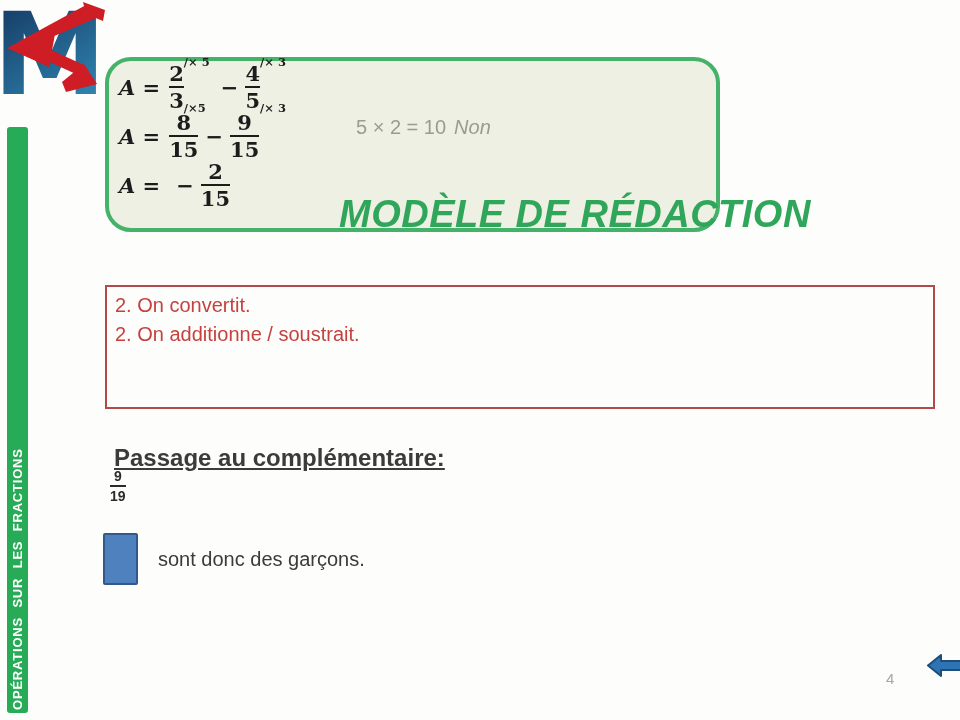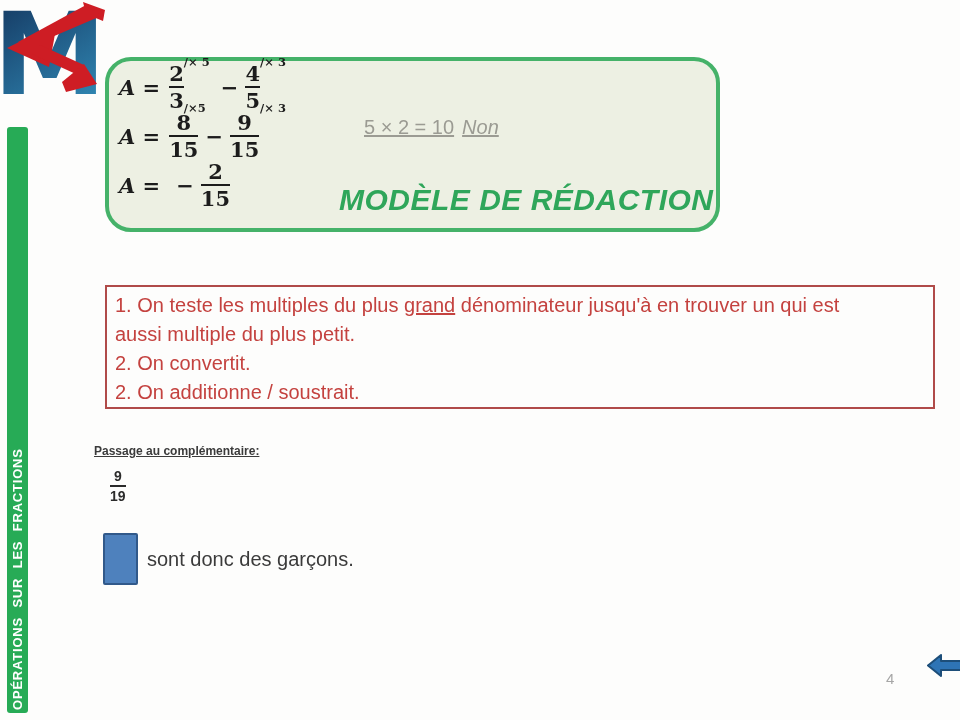--- a/index.html
+++ b/index.html
@@ -37,48 +37,48 @@
   .op { margin:0 7px; }
   .frac { display:inline-flex; flex-direction:column; align-items:center; }
   .frac.w-note { margin-right:30px; }
   .nrow, .drow { position:relative; line-height:1.0; text-align:center; }
   .fbar { align-self:stretch; border-top:2px solid #1c1c1c; margin:2px 0; }
   .note { position:absolute; left:100%; white-space:nowrap;
           font-size:11.5px; font-weight:600; }
   .note.sup { top:-6px; }
   .note.sub { bottom:-3px; }
 
-  .gray-notes { position:absolute; left:255px; top:53px; color:#9b9b93;
-                font-size:20px; line-height:27px; white-space:nowrap;text-decoration:underline; }
+  .gray-notes { position:absolute; left:247px; top:53px; color:#9b9b93;
+                font-size:20px; line-height:27px; white-space:nowrap; }
   .gray-notes .verdict { font-style:italic; margin-left:8px; }
 
-  .model-title { position:absolute; left:230px; top:122px; color:#2fa65a;
-                 font-size:30px; font-weight:bold; font-style:italic;
+  .model-title { position:absolute; left:230px; top:132px; color:#2fa65a;
+                 font-size:38px; font-weight:bold; font-style:italic;
                  letter-spacing:0.5px; white-space:nowrap; }
 
   
   .rules-box {
     position:absolute; left:105px; top:285px; width:830px; height:124px;
     box-sizing:border-box; border:2px solid #b04b49; color:#c4423f;
     font-size:20px; line-height:29px; padding:4px 8px;
   }
   .rules-box .u { text-decoration:underline; }
 
   
-  .comp-heading { position:absolute; left:94px; top:444px; color:#3b3b3b;
-                  font-size:12px; font-weight:600; text-decoration:underline;
+  .comp-heading { position:absolute; left:114px; top:444px; color:#3b3b3b;
+                  font-size:24px; font-weight:600; text-decoration:underline;
                   white-space:nowrap; }
   .filles-row { position:absolute; left:110px; top:468px; display:flex;
                 align-items:center; gap:8px; color:#3b3b3b; font-size:20px;
                 white-space:nowrap; }
   .sfrac { display:inline-flex; flex-direction:column; align-items:center;
            font-size:14px; font-weight:600; color:#2b2b2b; }
   .sfrac .sbar { align-self:stretch; border-top:2px solid #2b2b2b; margin:1px 0; }
   .garcons-row { position:absolute; left:103px; top:533px; display:flex;
-                 align-items:center; gap:9px; color:#3b3b3b; font-size:20px;
+                 align-items:center; gap:20px; color:#3b3b3b; font-size:20px;
                  white-space:nowrap; }
   .placeholder { width:31px; height:48px; background:#4e81bd;
                  border:2px solid #31598a; border-radius:2px; flex:0 0 auto; }
 
   
   .page-num { position:absolute; left:886px; top:670px; color:#a6a6a6;
               font-size:15px; }
   .back-btn { position:absolute; left:926px; top:652px; width:40px; height:28px;
               cursor:pointer; }
 </style>
@@ -154,21 +154,20 @@
     </div>
 
     <div class="gray-notes">
       <div><span>5 × 2 = 10</span><span class="verdict">Non</span></div>
     </div>
 
     <div class="model-title">MODÈLE DE RÉDACTION</div>
   </div>
 
   <div class="rules-box">
-    <div><span>1. On teste les multiples du plus </span><span class="u">grand</span><span> dénominateur  jusqu'à en trouver  un qui  est</span><br><span>aussi multiple du plus petit.</span></div>
     <div>2. On convertit.</div>
     <div>2. On additionne  / soustrait.</div>
   </div>
 
   <div class="comp-heading">Passage au complémentaire:</div>
 
   <div class="filles-row">
     <span class="sfrac">
       <span>9</span>
       <span class="sbar"></span>

